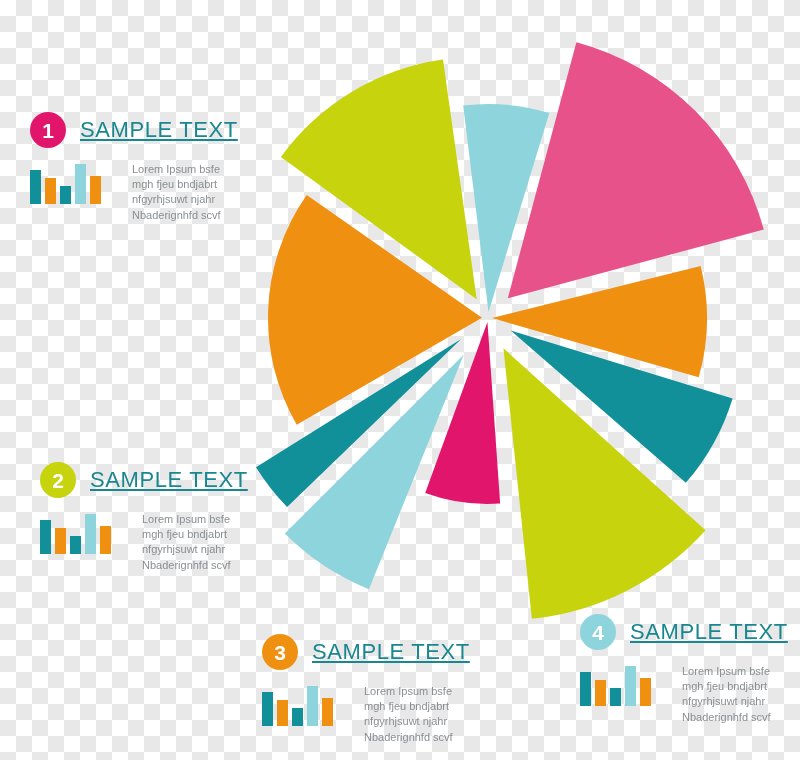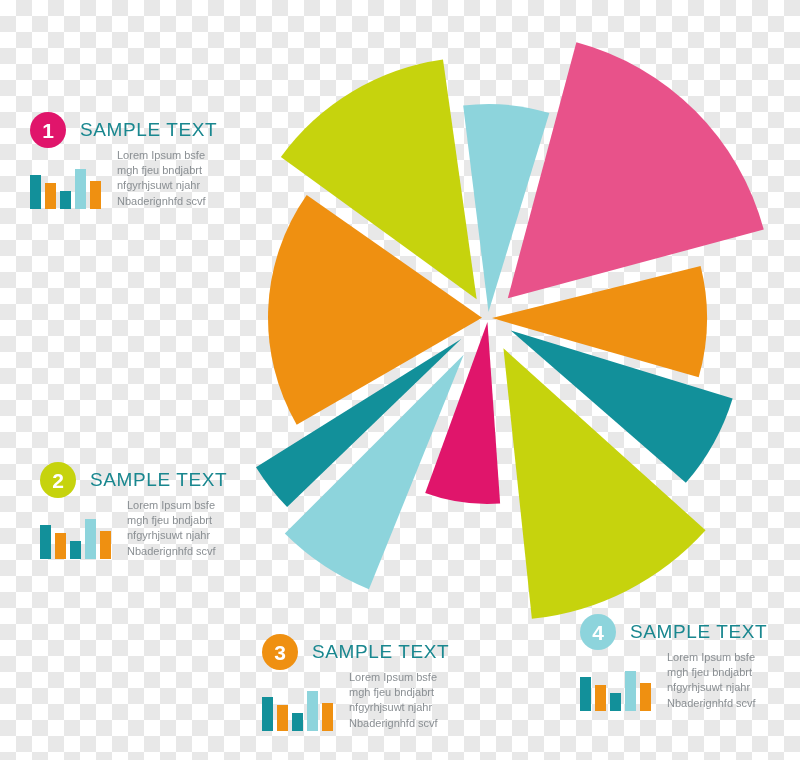--- a/index.html
+++ b/index.html
@@ -46,29 +46,31 @@
     color: #ffffff;
     font-size: 21px;
     font-weight: bold;
     display: flex;
     align-items: center;
     justify-content: center;
     line-height: 1;
     flex: 0 0 auto;
   }
   .head-title {
-    font-size: 19px;
+    font-size: 22px;
     letter-spacing: 0.6px;
     color: #19878F;
     white-space: nowrap;
+    text-decoration: underline;
   }
   .info-body {
     display: flex;
-    align-items: flex-end;
-    gap: 12px;
+    align-items: flex-start;
+    gap: 27px;
+    margin-top: 14px;
   }
   .mini-chart {
     display: flex;
     align-items: flex-end;
     gap: 4px;
     height: 42px;
     flex: 0 0 auto;
   }
   .mini-chart .bar {
     width: 11px;

